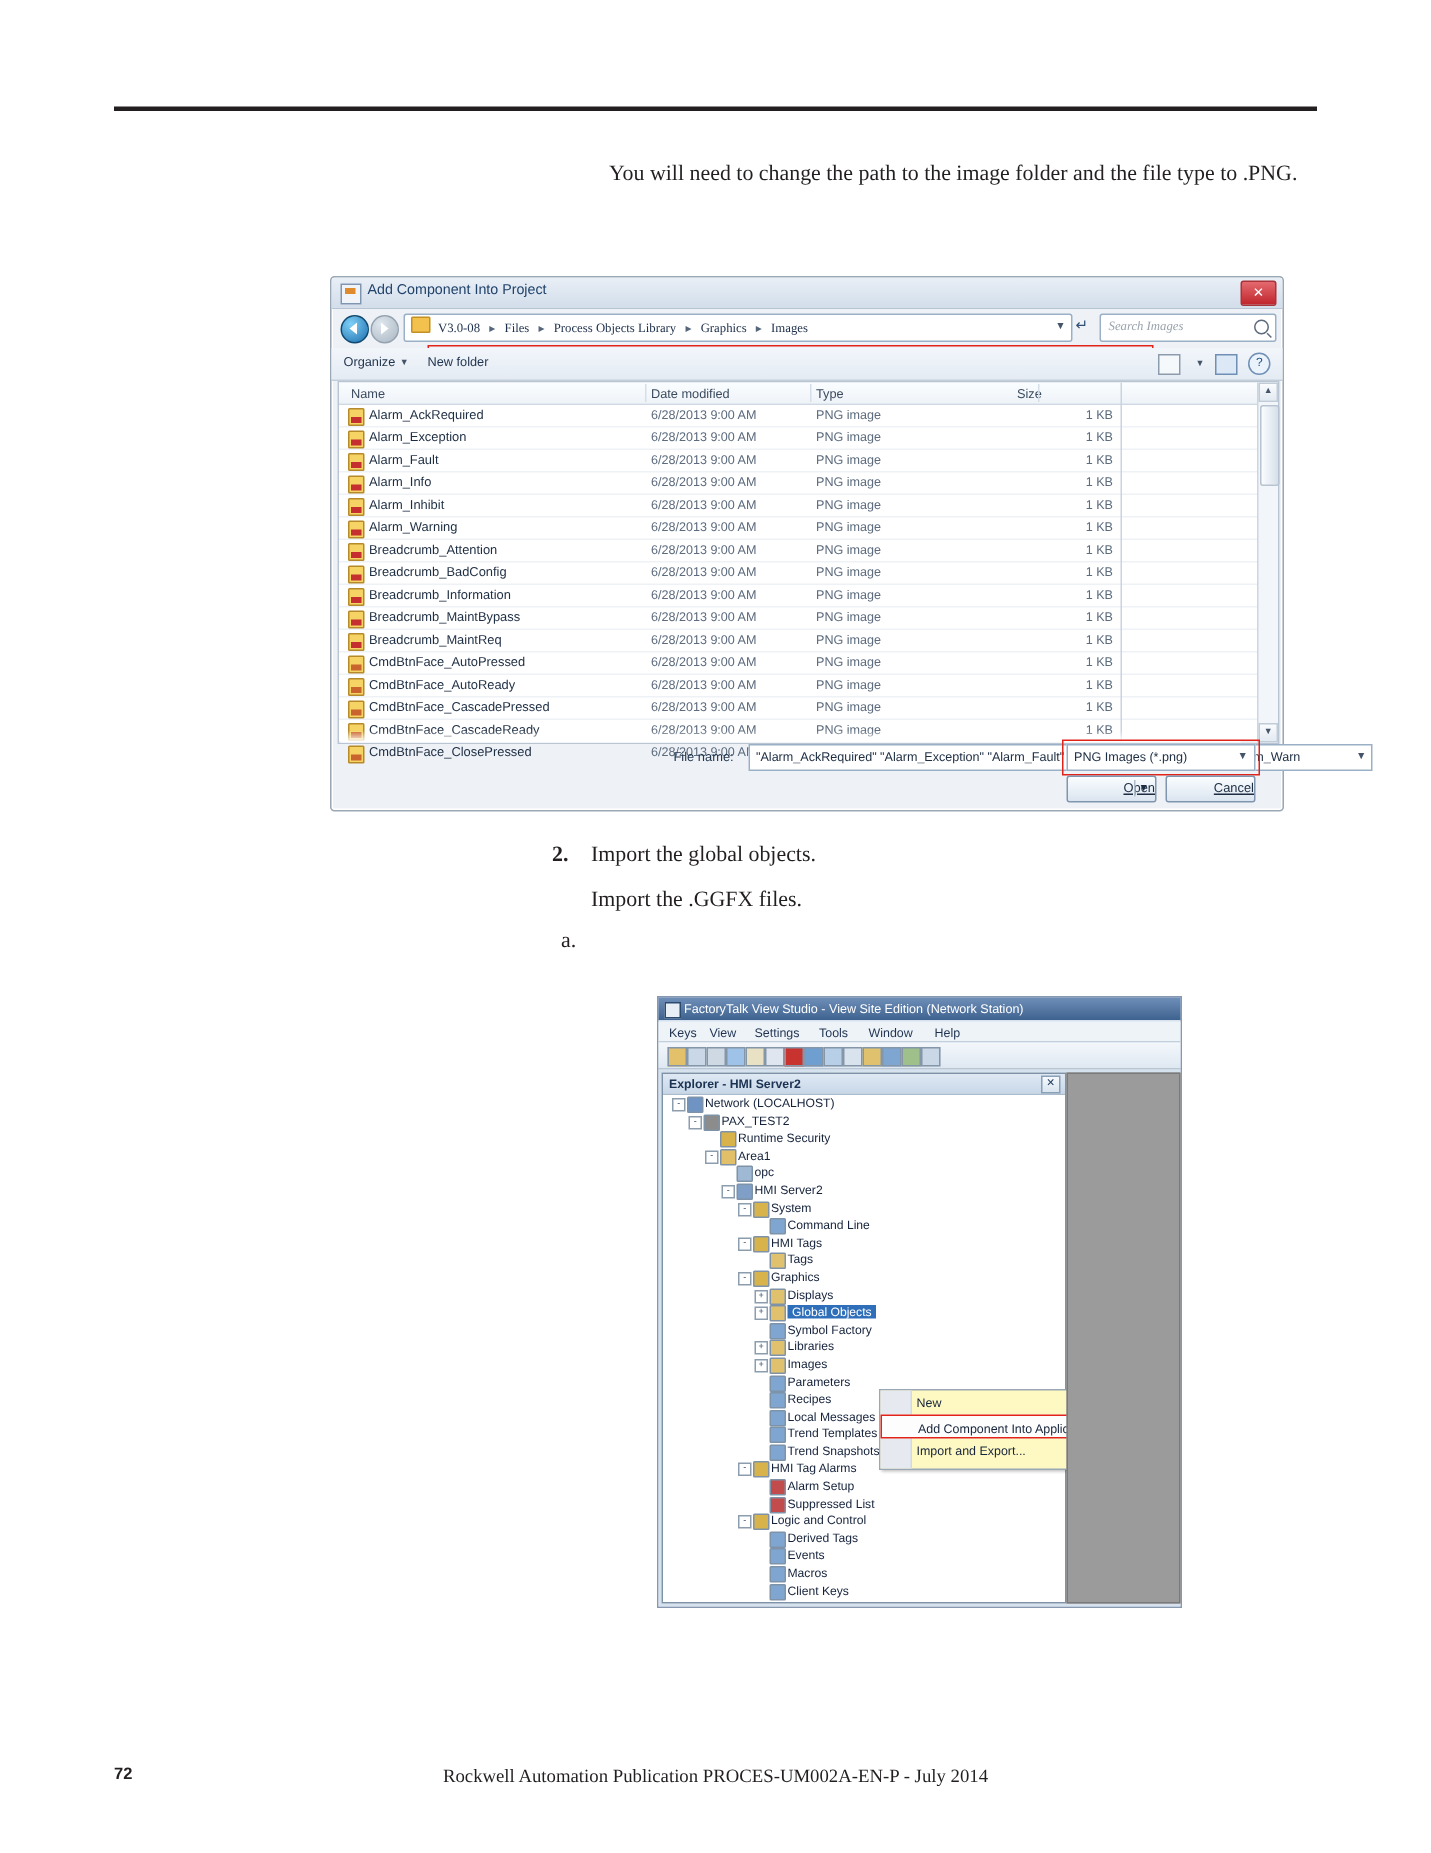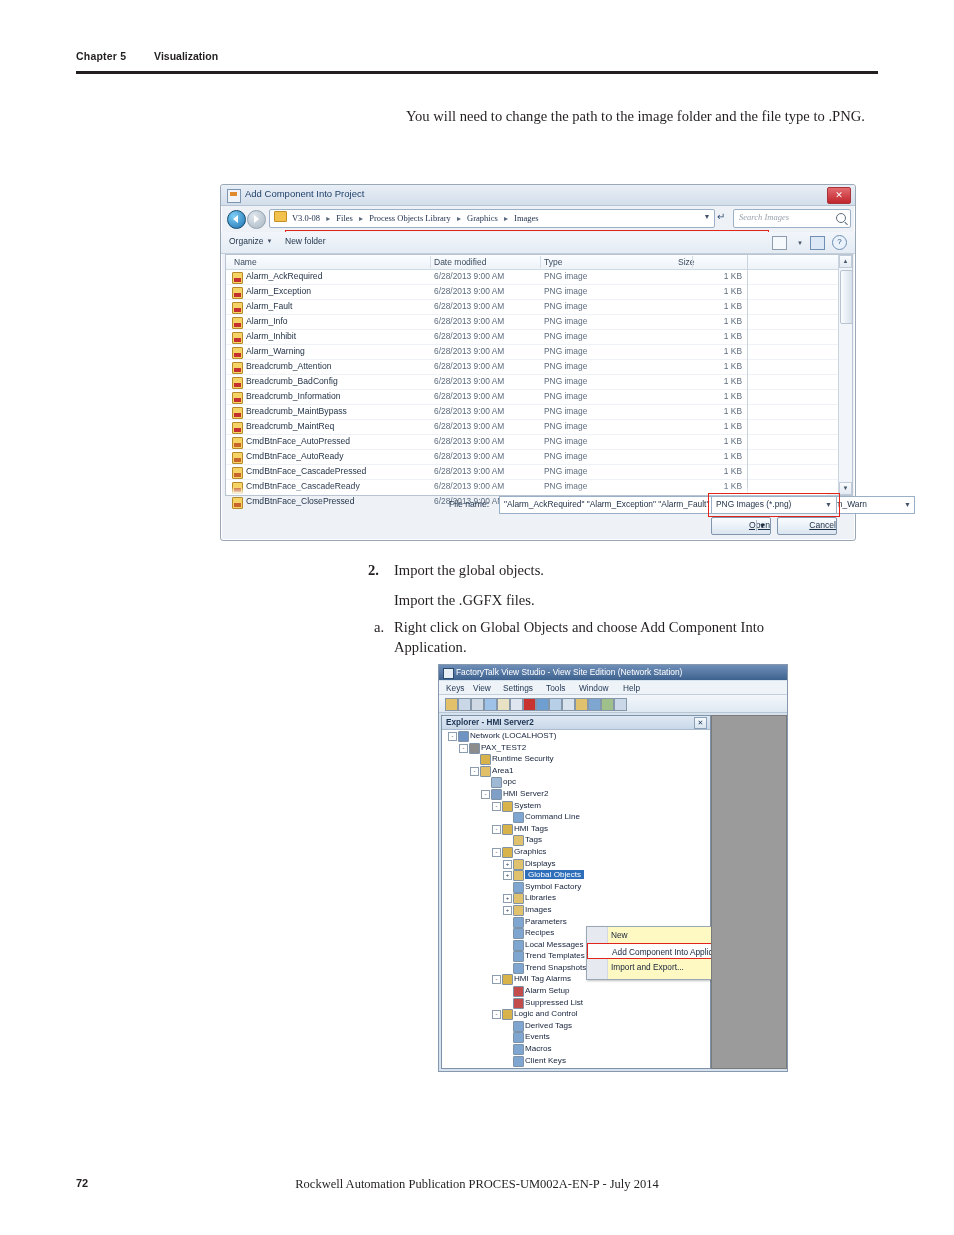--- a/index.html
+++ b/index.html
@@ -135,25 +135,20 @@
   .ctx .mi{position:relative;height:16px;font-size:8.3px;color:#16233a;line-height:16px;padding-left:24px;}
   .ctx .mi.hl{border:1px solid #e2231a;box-sizing:border-box;background:#fdfdfe;}
   .ctx .strip{position:absolute;left:0;top:0;width:20px;height:100%;background:#e6eaf0;border-right:1px solid #d2d9e2;}
   .ftvs-right{position:absolute;left:272px;top:2px;width:74px;height:352px;background:#9b9b9b;border:1px solid #7a7a7a;}
 </style>
 </head>
 <body>
 
 <div class="page">
 
-  <div class="hdr">
-    <span class="chap">Chapter 5</span>
-    <span class="sep"></span>
-    <span class="sect">Visualization</span>
-  </div>
   <div class="hdr-rule"></div>
 
   <div class="para" id="intro">You will need to change the path to the image folder and the file type to .PNG.</div>
 
   <div class="dlg">
     <div class="dlg-tb">
       <span class="dlg-ico"></span>
       <span class="dlg-title">Add Component Into Project</span>
       <span class="dlg-close">✕</span>
     </div>
@@ -344,21 +339,20 @@
       <span class="sep"></span>
       <span class="dd">▼</span>
     </div>
     <div class="btn" id="btn-cancel">Cancel</div>
   </div>
 
   <div class="para" id="step2num">2.</div>
   <div class="para" id="step2txt">Import the global objects.</div>
   <div class="para" id="ggfx">Import the .GGFX files.</div>
   <div class="para" id="stepa-num">a.</div>
-  <div class="para" id="stepa-txt">Right click on Global Objects and choose Add Component Into Application.</div>
 
   <div class="ftvs">
     <div class="ftvs-tb">
       <span class="ic"></span>
       <span class="t">FactoryTalk View Studio - View Site Edition (Network Station)</span>
     </div>
     <div class="ftvs-menu">
       <span style="left:7px">Keys</span>
       <span style="left:34px">View</span>
       <span style="left:64px">Settings</span>

